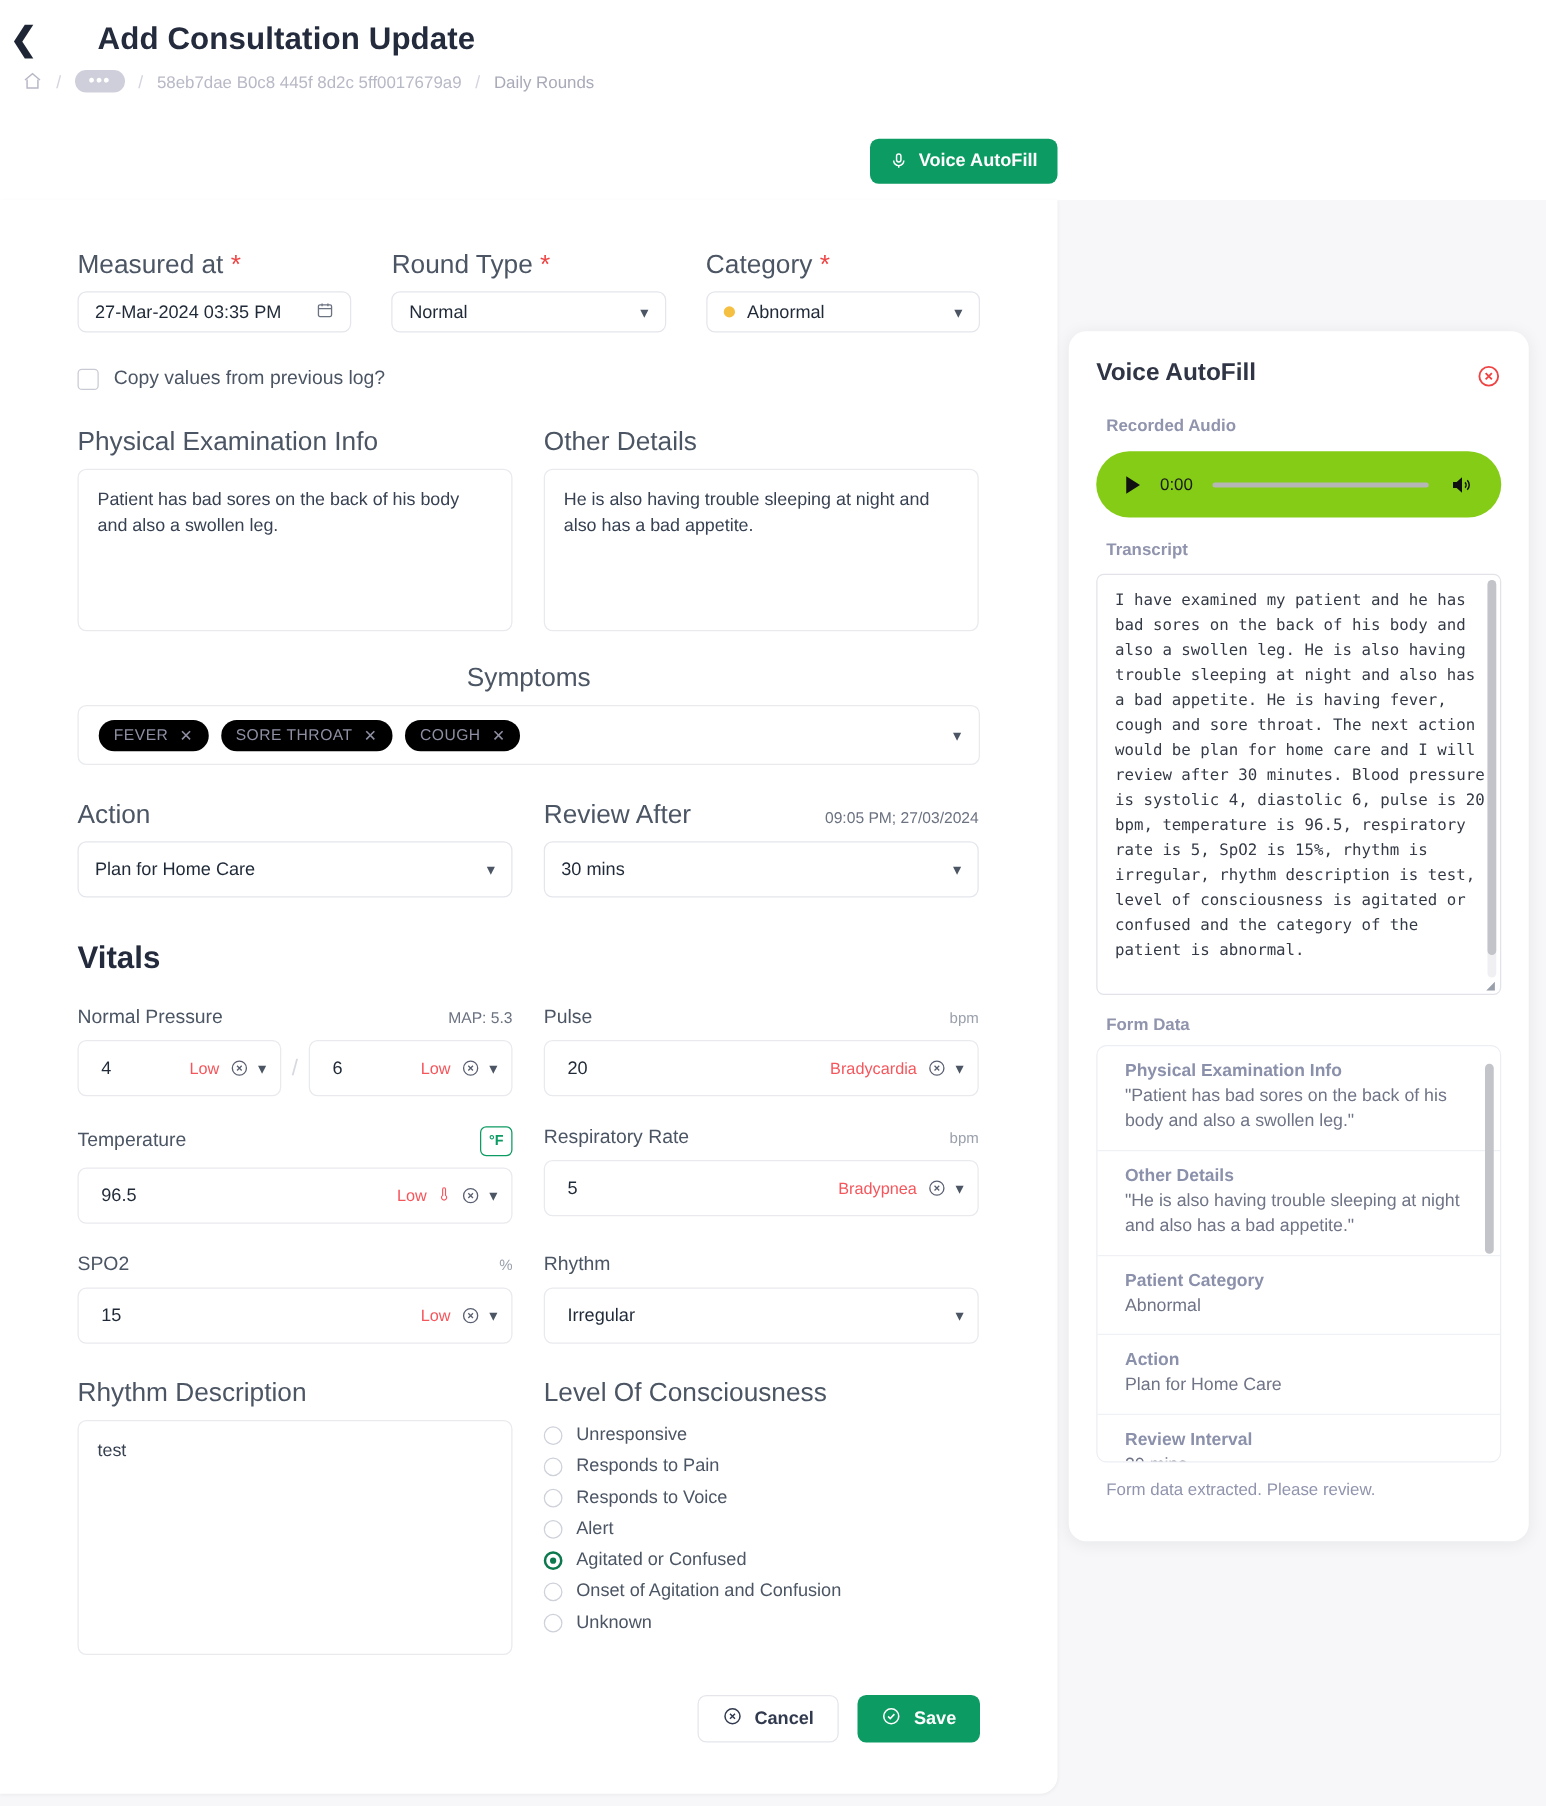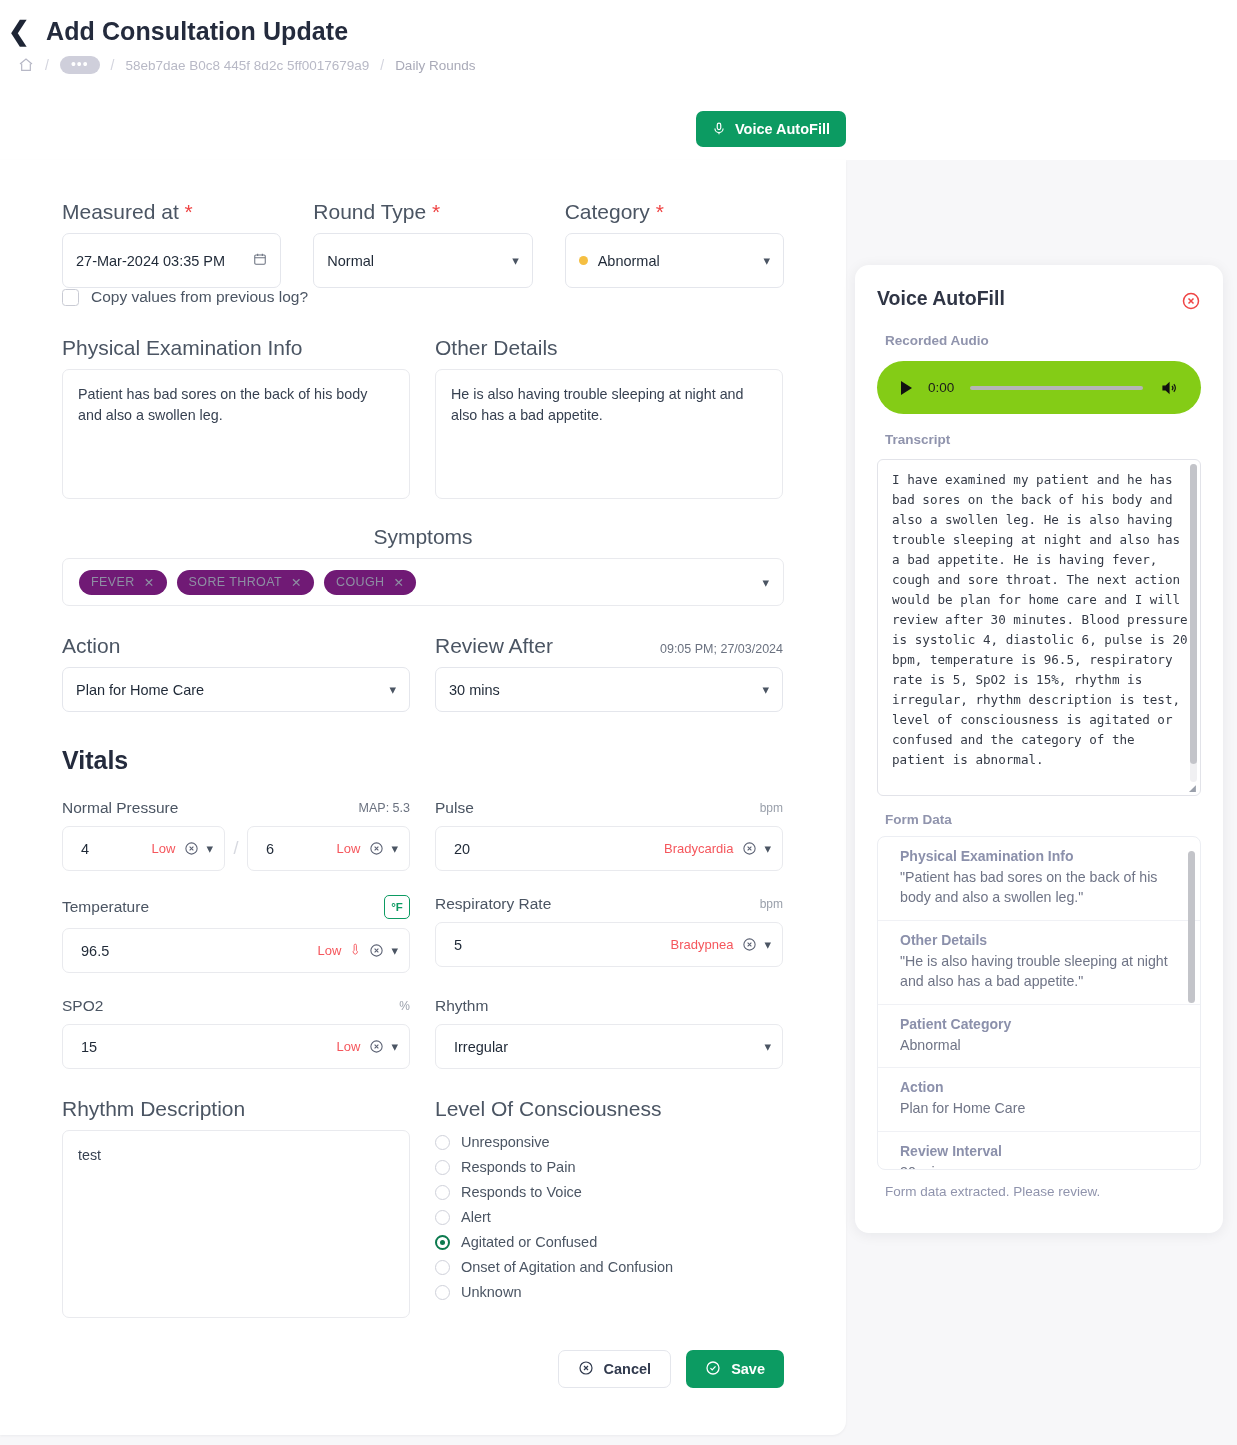--- a/index.html
+++ b/index.html
@@ -16,21 +16,21 @@
   
   .top-header{
     position:absolute; left:0; top:0; width:1237px; height:160px;
     background:#ffffff;
   }
   .title-row{ display:flex; align-items:center; gap:14px; padding:16px 0 0 6px;}
   .back-chevron{
     width:26px;height:30px; display:flex;align-items:center;justify-content:center;
     color:#1e2535; font-size:26px; line-height:1; cursor:pointer; font-weight:600;
   }
-  .page-title{ font-size:25px; font-weight:700; color:#242b3d; letter-spacing:.1px;}
+  .page-title{ font-size:25px; font-weight:700; color:#242b3d; letter-spacing:.1px;margin-left:32px;}
   .breadcrumb{ display:flex; align-items:center; gap:11px; padding:10px 0 0 18px; font-size:13.5px; color:#b7b8c6;}
   .bc-home{ width:16px;height:16px; display:inline-block; color:#b7b8c6;}
   .bc-sep{ color:#d3d4de; font-size:14px;}
   .bc-ellipsis{
     background:#cfcfdb; color:#fff; border-radius:11px; padding:2px 11px 5px;
     font-size:14px; line-height:12px; letter-spacing:1px; height:18px; display:flex; align-items:center;
   }
   .bc-text{ color:#b8b9c6; }
   .bc-text.last{ color:#a9aab8; }
 
@@ -49,58 +49,58 @@
     background:#fff; border-radius:0 0 14px 0;
     box-shadow:0 1px 3px rgba(16,24,40,.05);
     padding:40px 62px 0 62px;
   }
 
   .row{ display:flex; }
   .lbl{ font-size:21px; color:#4b5563; margin-bottom:9px; display:block; }
   .lbl .req{ color:#ef4444; }
 
   .field{
-    height:55px; border:1px solid #e4e6ec; border-radius:7px; background:#fff;
+    height:33px; border:1px solid #e4e6ec; border-radius:7px; background:#fff;
     display:flex; align-items:center; padding:0 13px; font-size:14.5px; color:#1f2937;
     justify-content:space-between;
   }
   .field.sel{ cursor:pointer; }
   .chev{ color:#4b5563; font-size:13px; line-height:1; }
   .cal-ic{ color:#6b7280; font-size:14px; }
 
   .dot-yellow{ width:9px;height:9px;border-radius:50%;background:#f5bf42; display:inline-block; margin-right:10px;}
 
   
   .r1{ gap:32px; }
   .c-measured{ width:226px; }
   .c-round{ width:226px; }
   .c-cat{ width:226px; }
 
   
-  .cb-row{ display:flex; align-items:center; gap:12px; }
+  .cb-row{ display:flex; align-items:center; gap:12px; margin-top:28px; }
   .cb{ width:17px;height:17px;border:1.5px solid #c9cbd4;border-radius:3.5px; background:#fff; cursor:pointer;}
   .cb-label{ font-size:15.5px; color:#4b5563; }
 
   
   .ta-row{ display:flex; gap:25px; margin-top:30px; }
   .ta-col{ width:348px; }
   .ta{
     border:1px solid #e9eaee; border-radius:7px; height:130px; padding:14px 15px;
     font-size:14.3px; color:#374151; line-height:1.45; background:#fff; overflow:hidden;
   }
   .ta.small{ height:188px; }
 
   
   .sym-wrap{ margin-top:26px;text-align:center; }
   .sym-box{
     border:1px solid #e9eaee; border-radius:7px; min-height:48px; display:flex; align-items:center;
     padding:0 14px 0 16px; gap:10px; background:#fff;
   }
   .chip{
-    background:#701a75; color:#8e8fa3; border-radius:14px; height:25px; display:flex; align-items:center;
+    background:#000000; color:#8e8fa3; border-radius:14px; height:25px; display:flex; align-items:center;
     gap:9px; padding:0 12px; font-size:12.5px; letter-spacing:.4px;
   }
   .chip .x{ color:#8e8fa3; font-size:12.5px; cursor:pointer; }
   .sym-chev{ margin-left:auto; color:#4b5563; font-size:13px; }
 
   
   .ar-row{ display:flex; gap:25px; margin-top:28px; }
   .ar-col{ width:348px; }
   .lbl-line{ display:flex; align-items:baseline; justify-content:space-between; }
   .ts{ font-size:12.5px; color:#6b7280; }

